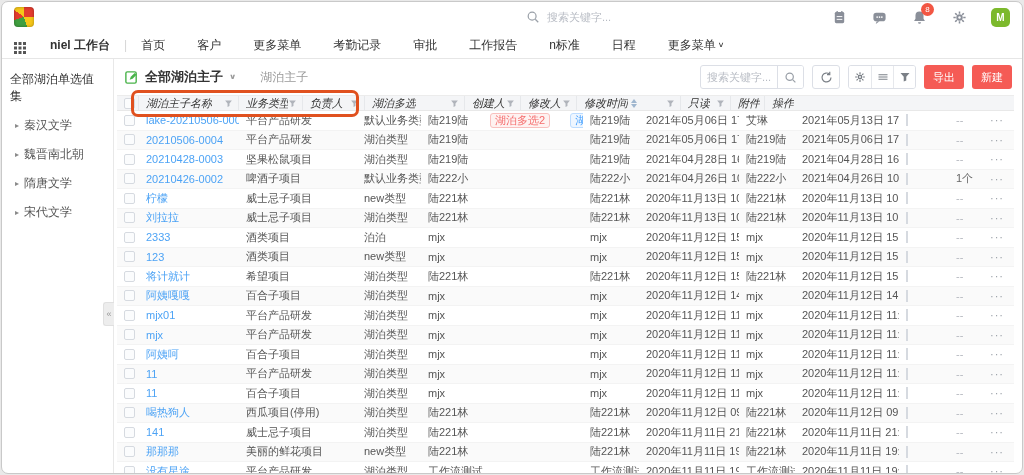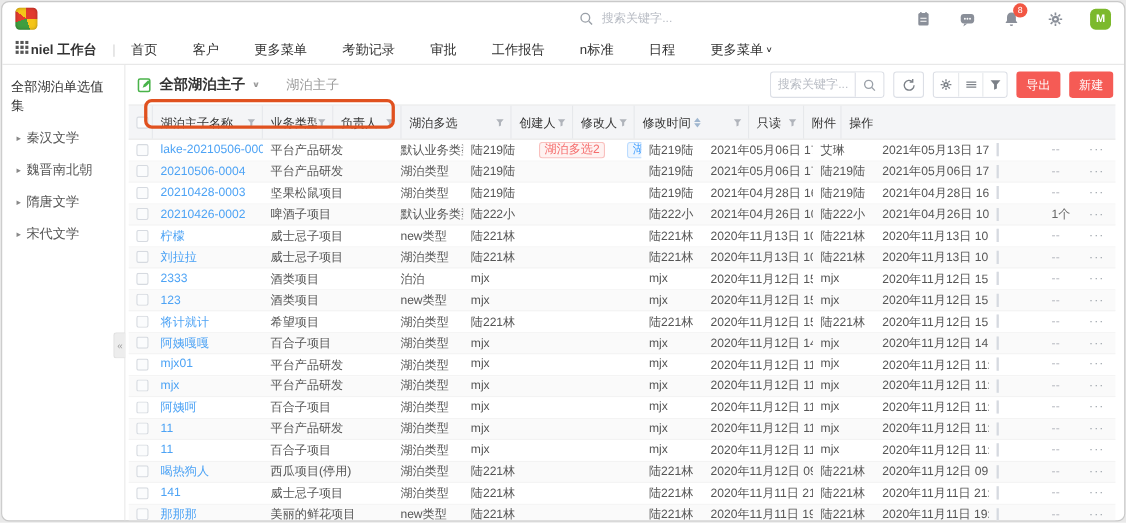--- a/index.html
+++ b/index.html
@@ -12,21 +12,21 @@
   .tb1-right { margin-left:auto; display:flex; align-items:center; gap:24px; }
   .top-search { display:flex; align-items:center; gap:6px; margin-right:150px; }
   .top-search input { border:none; outline:none; font-size:11px; color:#666; width:110px; background:transparent; }
   .top-search input::placeholder { color:#b8bcc4; }
   .ticon { position:relative; width:16px; height:16px; display:flex; align-items:center; justify-content:center; }
   .badge { position:absolute; top:-6px; right:-7px; min-width:13px; height:13px; padding:0 3px; background:#f25643; color:#fff; border-radius:7px; font-size:8px; line-height:13px; text-align:center; }
   .avatar { width:19px; height:19px; background:#7cb92c; border-radius:5px; color:#fff; font-size:10px; font-weight:bold; display:flex; align-items:center; justify-content:center; }
 
   
   .topbar2 { height:27px; display:flex; align-items:center; padding:0 12px; border-bottom:1px solid #e6e6e6; }
-  .workspace { display:flex; align-items:flex-start; gap:2px; font-size:12px; font-weight:bold; color:#333; }
+  .workspace { display:flex; align-items:flex-end; gap:24px; font-size:12px; font-weight:bold; color:#333; }
   .nav-sep { color:#d5d5d5; margin:0 14px; font-size:12px; }
   .nav-items { display:flex; align-items:center; gap:32px; font-size:12px; color:#333; }
   .nav-item { cursor:pointer; white-space:nowrap; }
   .nav-more { display:flex; align-items:center; gap:2px; }
   .chev { font-size:9px; color:#333; transform:scaleY(.8); }
 
   
   .content { display:flex; height:415px; }
   .sidebar { position:relative; width:112px; border-right:1px solid #e8e8e8; padding-top:12px; flex:none; }
   .side-title { font-size:12px; color:#333; padding:0 8px 6px 8px; }
@@ -46,21 +46,21 @@
   .searchbox input::placeholder { color:#b8bcc4; }
   .searchbox .sbtn { width:26px; height:24px; border-left:1px solid #dcdfe6; display:flex; align-items:center; justify-content:center; cursor:pointer; background:#fff; }
   .iconbtn { width:28px; height:24px; border:1px solid #dcdfe6; border-radius:3px; background:#fff; display:flex; align-items:center; justify-content:center; cursor:pointer; }
   .btn-group { display:flex; border:1px solid #dcdfe6; border-radius:3px; overflow:hidden; height:24px; }
   .btn-group .gbtn { width:22px; display:flex; align-items:center; justify-content:center; background:#fff; cursor:pointer; }
   .btn-group .gbtn + .gbtn { border-left:1px solid #e6e8ec; }
   .redbtn { height:24px; padding:0 9px; background:#f55b55; color:#fff; font-size:11px; border:none; border-radius:3px; cursor:pointer; display:flex; align-items:center; }
 
   
   .table { margin:2px 8px 0 3px; font-size:11px; }
-  .thead { display:flex; align-items:flex-start; height:32px; background:#f4f5f7; border-top:1px solid #ececec; border-bottom:1px solid #e8e8e8; color:#333; }
+  .thead { display:flex; align-items:flex-start; height:16px; background:#f4f5f7; border-top:1px solid #ececec; border-bottom:1px solid #e8e8e8; color:#333;font-style:italic; }
   .th { display:flex; align-items:center; padding-left:7px; height:100%; border-right:1px solid #e6e8eb; }
   .th:last-child { border-right:none; }
   .th .lbl { white-space:nowrap; overflow:hidden; }
   .th .fic { margin-left:auto; margin-right:5px; display:flex; align-items:center; gap:3px; }
   .blue { color:#4da3f5; }
   .row { display:flex; align-items:center; height:19.5px; border-bottom:1px solid #f3f3f3; }
   .row:nth-child(even) { background:#fafafa; }
   .cell { padding-left:7px; white-space:nowrap; overflow:hidden; color:#555; }
   .c-check { width:22px; flex:none; display:flex; justify-content:flex-start; padding-left:7px; }
   .c-name { width:100px; flex:none; }

